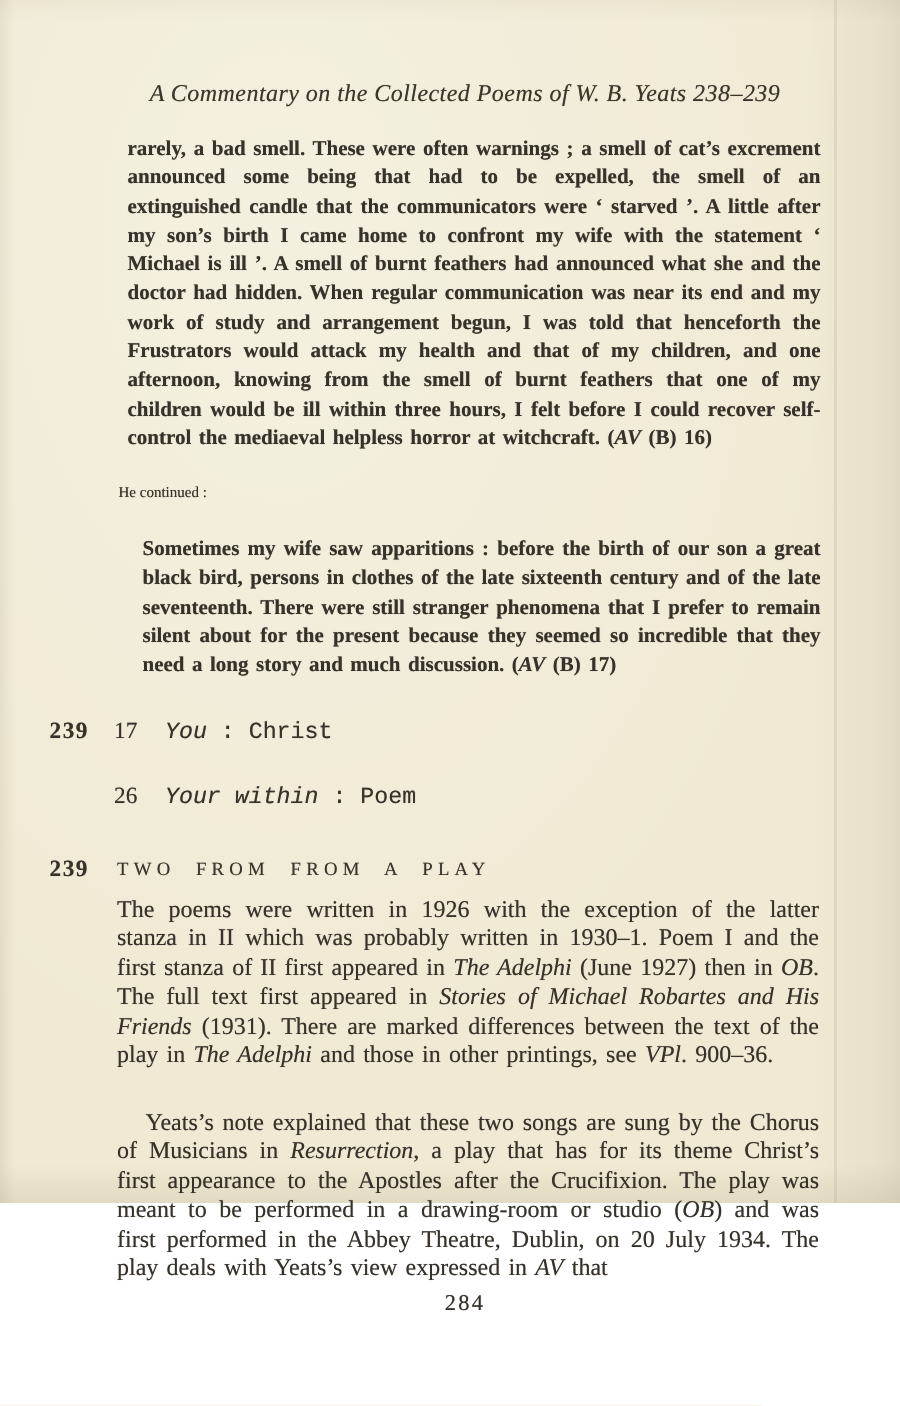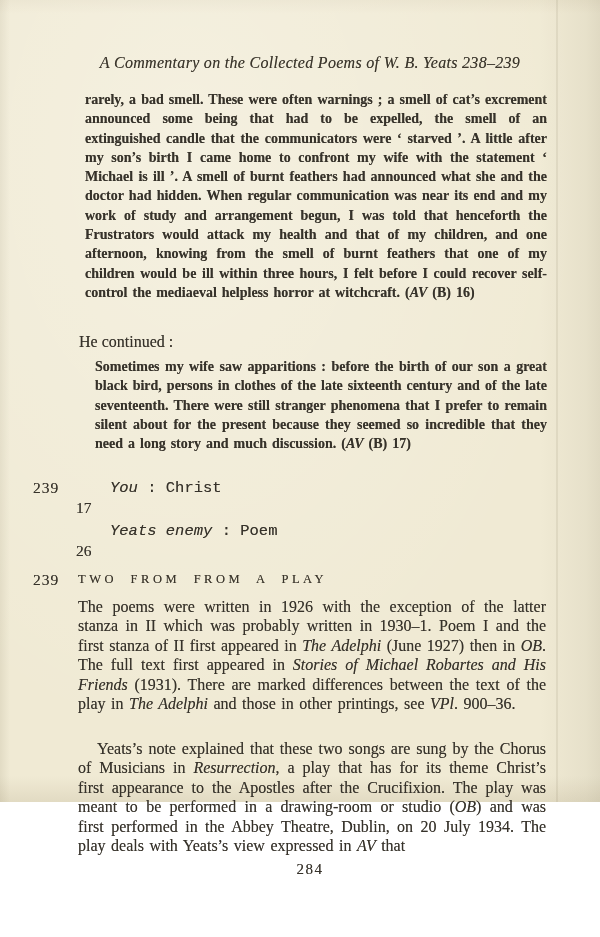--- a/index.html
+++ b/index.html
@@ -29,27 +29,27 @@
   .running-header{
     left:0;right:0;top:54px;text-align:center;
     font-style:italic;font-size:16px;letter-spacing:0.3px;color:#3b362c;
   }
   .quote{
     font-size:14px;line-height:19.3px;text-align:justify;
     word-spacing:1.5px;
     font-weight:bold;
   }
   .quote1{left:85px;top:90px;width:462px;}
-  .label-line{left:79px;top:333px;font-size:16px;}
+  .label-line{left:79px;top:323px;font-size:10px;}
   .quote2{left:95px;top:357px;width:452px;}
   .entry{left:0;width:560px;font-size:15.5px;}
   .entry1{top:479px;}
   .entry2{top:522px;}
-  .entry .pg{position:absolute;left:33px;font-weight:400;letter-spacing:1px;}
-  .entry .ln{position:absolute;left:76px;margin-top:20px;}
+  .entry .pg{position:absolute;left:33px;font-weight:700;letter-spacing:1px;}
+  .entry .ln{position:absolute;left:76px;}
   .entry .tx{position:absolute;left:110px;font-family:Liberation Mono, monospace;}
   .it{font-style:italic;}
   .section-head{top:571px;}
   .section-head .hd{
     position:absolute;left:78px;top:1px;
     font-size:12.5px;letter-spacing:3.5px;word-spacing:7px;color:#3a352b;
   }
   .para{
     left:78px;width:468px;
     font-size:16px;line-height:19.4px;text-align:justify;word-spacing:1.5px;
@@ -75,21 +75,21 @@
   <div class="block quote quote2 soft"><span>Sometimes my wife saw apparitions : before the birth of our son a great black bird, persons in clothes of the late sixteenth century and of the late seventeenth.  There were still stranger phenomena that I prefer to remain silent about for the present because they seemed so incredible that they need a long story and much discussion.  (</span><span class="it">AV</span><span> (B) 17)</span></div>
 
   <div class="block entry entry1">
     <span class="pg soft">239</span>
     <span class="ln soft">17</span>
     <span class="tx soft"><span class="it">You</span><span> :  </span><span>Christ</span></span>
   </div>
 
   <div class="block entry entry2">
     <span class="ln soft">26</span>
-    <span class="tx soft"><span class="it">Yeats enemy</span><span> :  </span><span>Poem</span></span>
+    <span class="tx soft"><span class="it">Your within</span><span> :  </span><span>Poem</span></span>
   </div>
 
   <div class="block entry section-head">
     <span class="pg soft">239</span>
     <span class="hd soft">TWO FROM FROM A PLAY</span>
   </div>
 
   <div class="block para para1 soft"><span>The poems were written in 1926 with the exception of the latter stanza in II which was probably written in 1930–1.  Poem I and the first stanza of II first appeared in </span><span class="it">The Adelphi</span><span> (June 1927) then in </span><span class="it">OB</span><span>.  The full text first appeared in </span><span class="it">Stories of Michael Robartes and His Friends</span><span> (1931).  There are marked differences between the text of the play in </span><span class="it">The Adelphi</span><span> and those in other printings, see </span><span class="it">VPl</span><span>. 900–36.</span></div>
 
   <div class="block para para2 soft"><span>Yeats’s note explained that these two songs are sung by the Chorus of Musicians in </span><span class="it">Resurrection</span><span>, a play that has for its theme Christ’s first appearance to the Apostles after the Crucifixion.  The play was meant to be performed in a drawing-room or studio (</span><span class="it">OB</span><span>) and was first performed in the Abbey Theatre, Dublin, on 20 July 1934.  The play deals with Yeats’s view expressed in </span><span class="it">AV</span><span> that</span></div>

